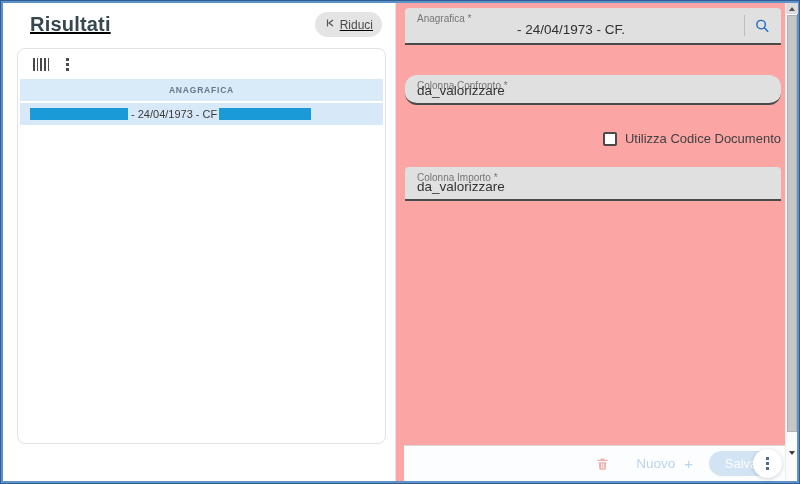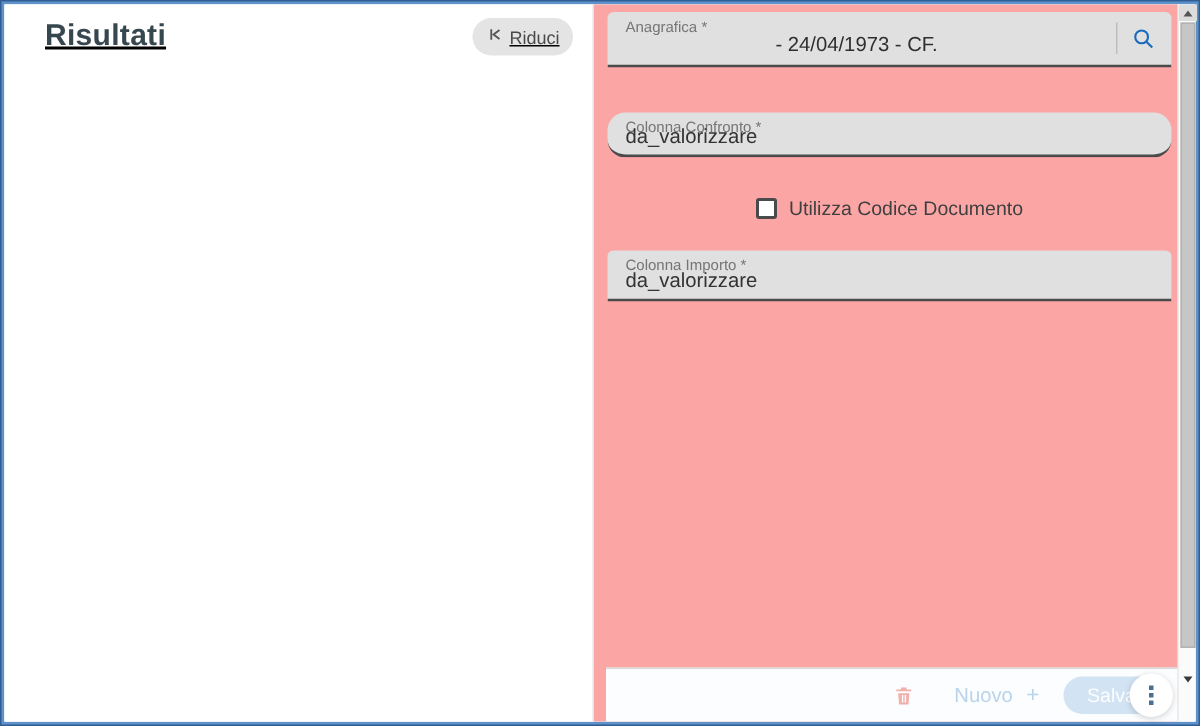--- a/index.html
+++ b/index.html
@@ -46,21 +46,21 @@
   .right-panel{ flex:1; position:relative; background:#fca5a5; padding:0 4px 0 9px; }
   .field{ position:relative; background:#e0e0e0; border-radius:4px 4px 0 0; border-bottom:2px solid #4a4a4a; }
   .field .flabel{ position:absolute; top:5px; left:12px; font-size:10px; color:#757575; }
   .field .fvalue{ position:absolute; left:12px; bottom:5px; font-size:13.5px; color:#2f2f2f; }
   .f-anagrafica{ margin-top:5px; height:37px; }
   .f-anagrafica .fvalue{ left:0; right:44px; bottom:6px; text-align:center; }
   .f-divider{ position:absolute; right:36px; top:7px; bottom:7px; width:1px; background:#bdbdbd; }
   .search-btn{ position:absolute; right:8px; top:50%; transform:translateY(-50%); background:none; border:none; cursor:pointer; line-height:0; padding:2px; }
   .f-confronto{ margin-top:30px; height:30px;border-radius:12px; }
   .f-confronto .fvalue, .f-importo .fvalue{ font-weight:normal; color:#333; }
-  .cb-row{ margin-top:23px; display:flex; justify-content:center; align-items:flex-start; }
+  .cb-row{ margin-top:23px; display:flex; justify-content:flex-end; align-items:flex-start; }
   .cb-wrap{ display:flex; align-items:center; gap:8px; margin-top:3px; }
   .checkbox{ width:14px; height:14px; border:2px solid #4a4a4a; border-radius:2px; background:#fff; cursor:pointer; }
   .cb-label{ font-size:13px; color:#3f3f3f; cursor:pointer; }
   .f-separatore{ width:177px; height:35px; margin-right:1px; }
   .placeholder-label{ display:flex; align-items:center; height:100%; padding-left:13px; font-size:12.5px; color:#8a8a8a; }
   .f-importo{ margin-top:21px; height:34px; }
   .f-diritti{ margin-top:20px; height:35px; }
 
   
   .footer{ position:absolute; left:8px; right:0; bottom:0; height:36px; border-top:1px solid #d8d8d8; background:#fcfdfe;
@@ -98,20 +98,42 @@
           <span class="icon">
             <svg width="12" height="12" viewBox="0 0 24 24">
                 <path d="M18 6 L10 12 L18 18" fill="none" stroke="#555" stroke-width="2.4"></path>
                 <line x1="7" y1="5" x2="7" y2="19" stroke="#555" stroke-width="2.4"></line>
               </svg>
           </span>
           <span>Riduci</span>
         </button>
       </div>
 
+      <div class="table-card">
+        <div class="table-toolbar">
+          <span class="barcode-icon">
+            <i style="width:2px"></i>
+              <i style="width:1px"></i>
+              <i style="width:2px"></i>
+              <i style="width:2px"></i>
+              <i style="width:1px"></i>
+          </span>
+          <span class="dots-icon">
+              <i></i>
+              <i></i>
+              <i></i>
+            </span>
+        </div>
+        <div class="grid-header">ANAGRAFICA</div>
+        <div class="grid-row">
+          <span class="redacted-bar bar1"></span>
+          <span>- 24/04/1973 - CF</span>
+          <span class="redacted-bar bar2"></span>
+        </div>
+      </div>
     </div>
 
     <div class="right-panel">
 
       <div class="field f-anagrafica">
         <span class="flabel">Anagrafica *</span>
         <span class="fvalue">- 24/04/1973 - CF.</span>
         <span class="f-divider"></span>
         <button class="search-btn">
           <svg width="17" height="17" viewBox="0 0 24 24">

